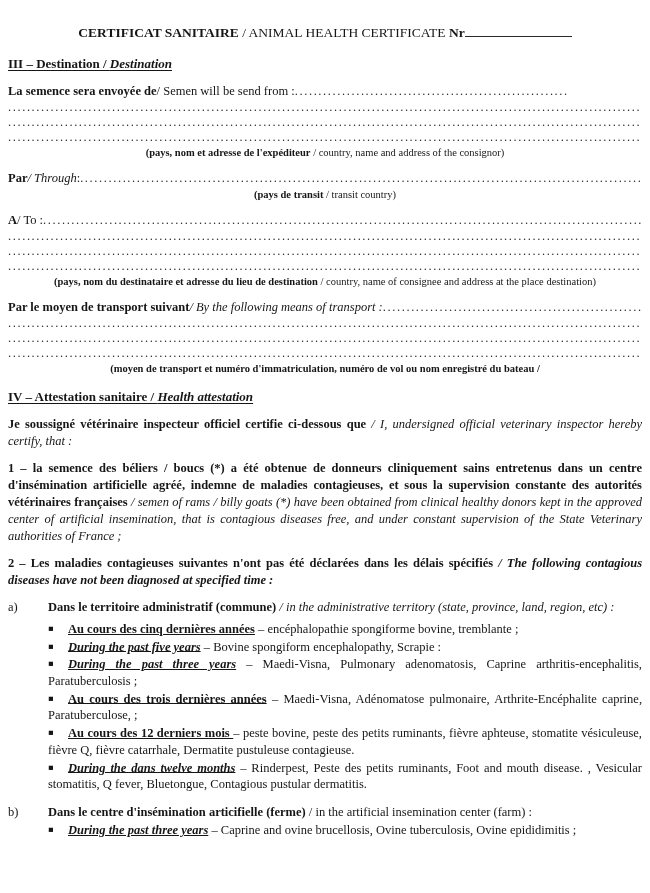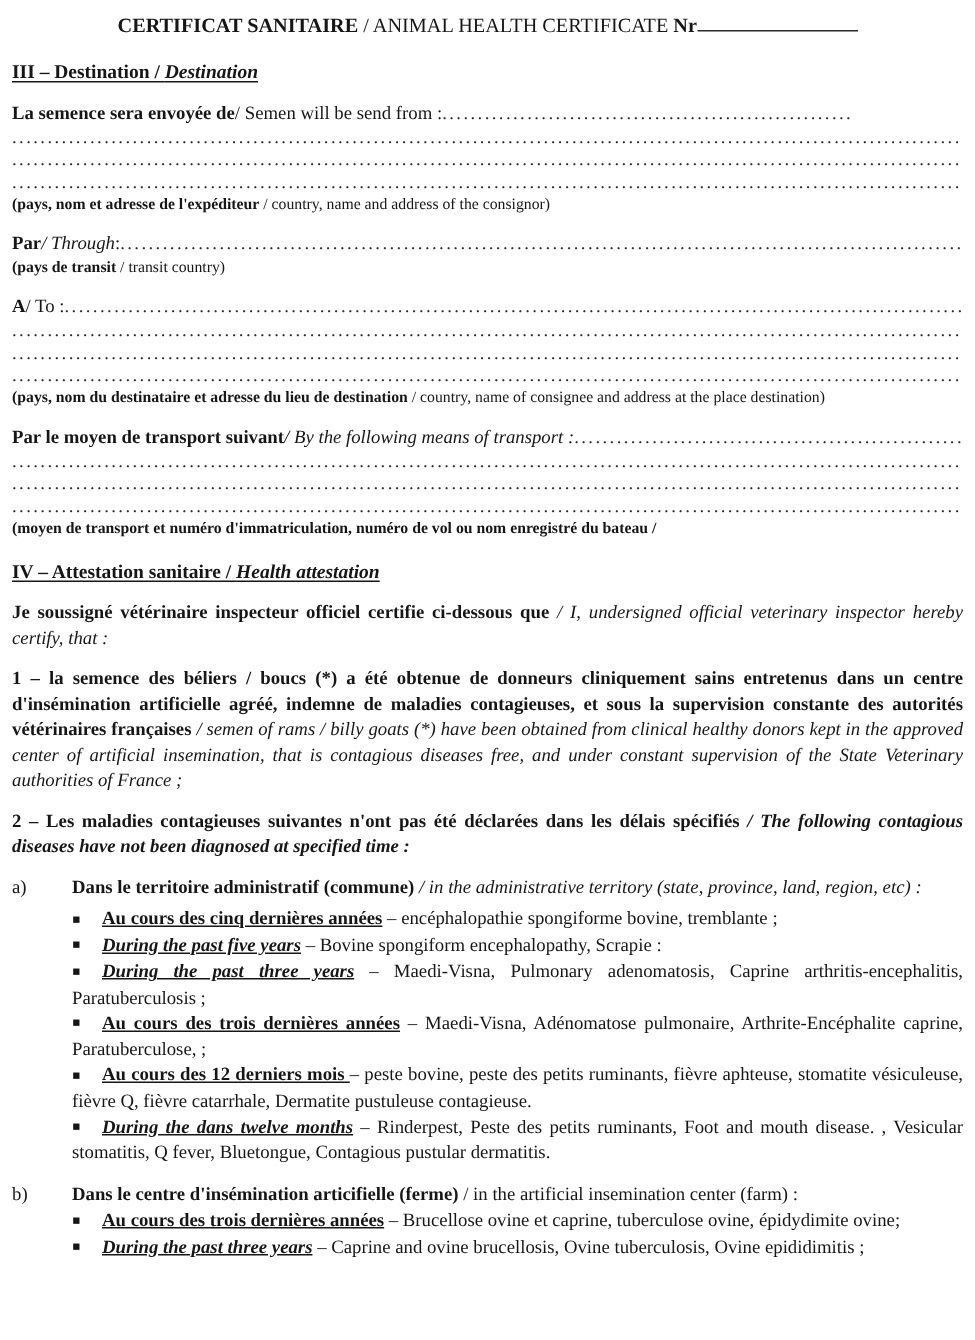--- a/index.html
+++ b/index.html
@@ -6,21 +6,21 @@
   html, body { background: #ffffff; }
   body {
     width: 650px;
     min-height: 893px;
     margin: 0 auto;
     color: #161616;
     font-family: "Liberation Serif", "DejaVu Serif", serif;
     font-size: 12.5px;
     -webkit-font-smoothing: antialiased;
   }
-  .page { padding: 8px 8px 8px 8px; width: 650px; }
+  .page { padding: 24px 8px 8px 8px; width: 650px; }
 
   .b { font-weight: bold; }
   .i { font-style: italic; }
 
   
   .title-line { text-align: center; font-size: 13.5px; line-height: 18px; margin-bottom: 13px; }
   .nr-blank {
     display: inline-block;
     width: 107px;
     height: 13px;
@@ -46,21 +46,21 @@
   }
   .dots-short { margin-right: 74px; }
   .dotline {
     overflow: hidden;
     white-space: nowrap;
     letter-spacing: 1.6px;
     color: #2e2e2e;
     line-height: 15px;
     height: 15px;
   }
-  .caption { font-size: 10.5px; line-height: 13px; margin-top: 1px; }
+  .caption { text-align: center; font-size: 10.5px; line-height: 13px; margin-top: 1px; }
 
   
   .para { text-align: justify; line-height: 17px; margin-bottom: 10px; font-family: Liberation Serif, serif; }
   .para:last-child { margin-bottom: 0; }
 
   
   .lettered { display: flex; margin-bottom: 11px; }
   .lettered:last-child { margin-bottom: 0; }
   .letter-label { flex: 0 0 40px; width: 40px; line-height: 17px; }
   .letter-content { flex: 1 1 auto; min-width: 0; }
@@ -150,18 +150,17 @@
       <p class="bullet"><span class="bmark">▪</span><span class="lead-fr">Au cours des trois dernières années</span><span class="rest-fr"> – Maedi-Visna, Adénomatose pulmonaire, Arthrite-Encéphalite caprine, Paratuberculose, ;</span></p>
       <p class="bullet"><span class="bmark">▪</span><span class="lead-fr">Au cours des 12 derniers mois </span><span class="rest-fr">– peste bovine, peste des petits ruminants, fièvre aphteuse, stomatite vésiculeuse, fièvre Q, fièvre catarrhale, Dermatite pustuleuse contagieuse.</span></p>
       <p class="bullet"><span class="bmark">▪</span><span class="lead-en">During the dans twelve months</span><span class="rest-en"> – Rinderpest, Peste des petits ruminants, Foot and mouth disease. , Vesicular stomatitis, Q fever, Bluetongue, Contagious pustular dermatitis.</span></p>
     </div>
   </div>
 
   <div class="lettered">
     <div class="letter-label">b)</div>
     <div class="letter-content">
       <p class="para" style="margin-bottom:0;"><span class="b">Dans le centre d'insémination articifielle (ferme)</span><span> / in the artificial insemination center (farm) :</span></p>
-      <p class="bullet"><span class="bmark">▪</span><span class="lead-fr">Au cours des trois dernières années</span><span class="rest-fr"> – Brucellose ovine et caprine, tuberculose ovine, épidydimite ovine;</span></p>
       <p class="bullet"><span class="bmark">▪</span><span class="lead-en">During the past three years</span><span class="rest-en"> – Caprine and ovine brucellosis, Ovine tuberculosis, Ovine epididimitis ;</span></p>
     </div>
   </div>
 
 </div>
 
 </body></html>

